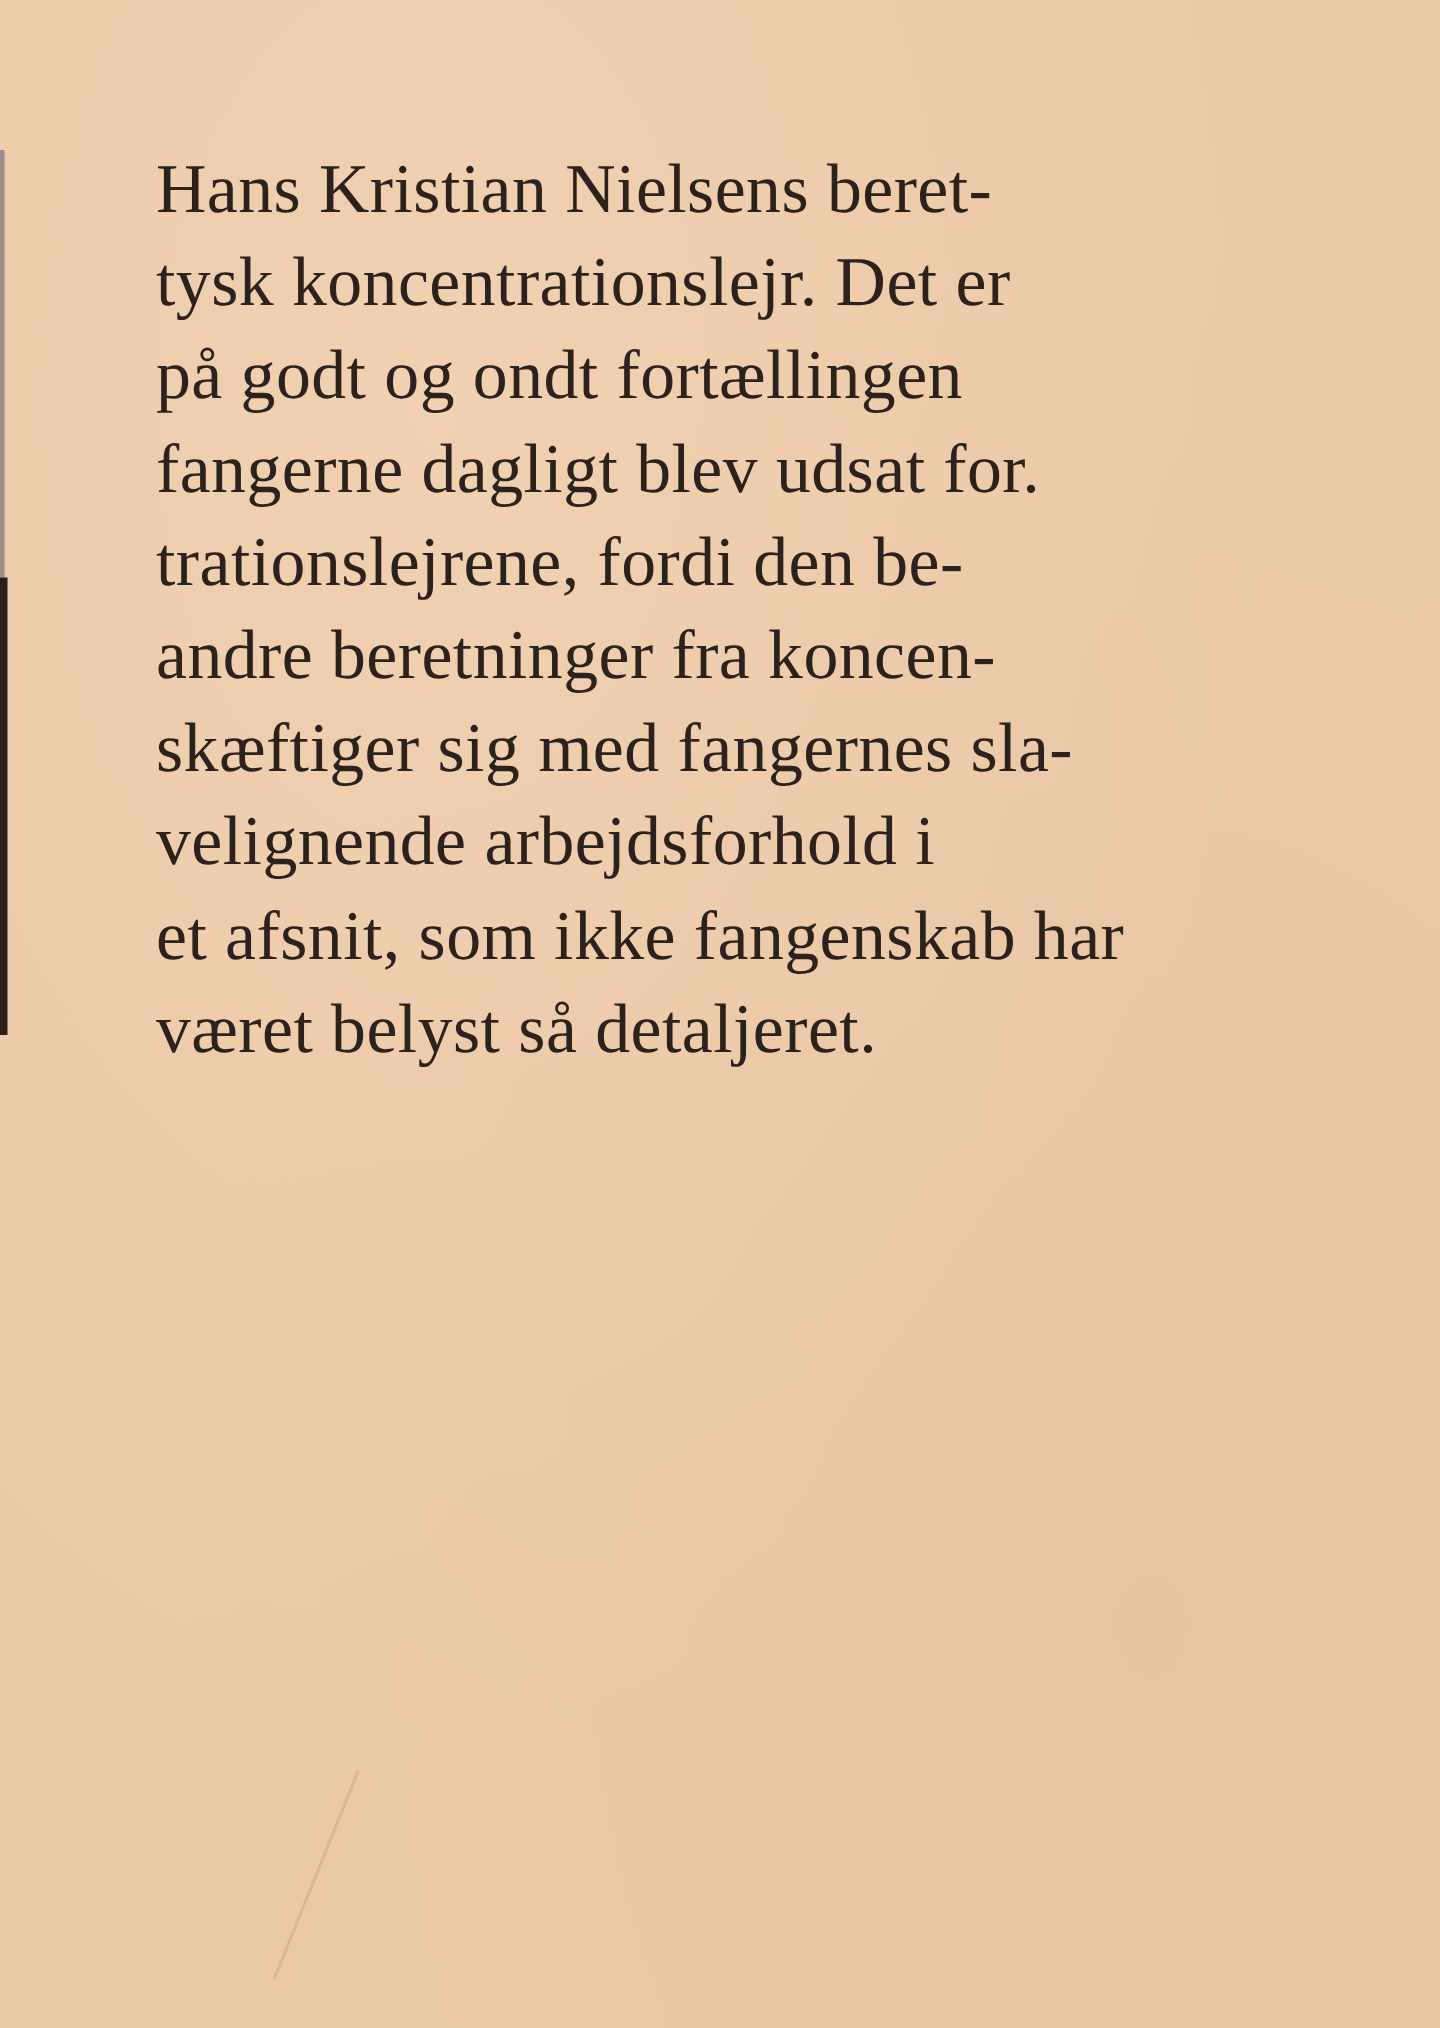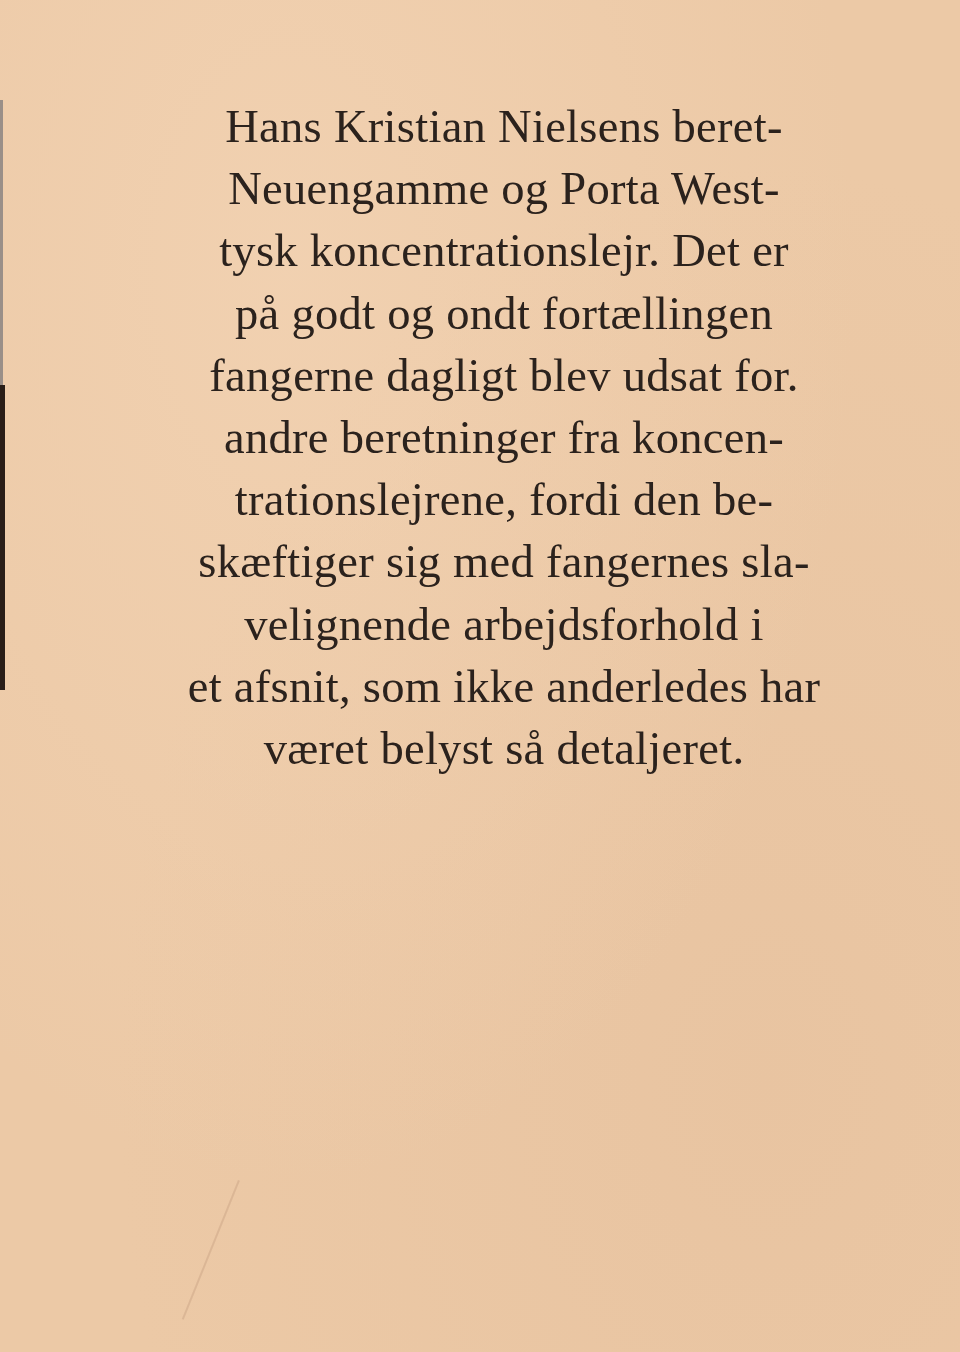--- a/index.html
+++ b/index.html
@@ -31,34 +31,33 @@
       position: absolute;
       left: 104px;
       top: 96px;
       width: 800px;
       font-family: "Liberation Serif", "DejaVu Serif", serif;
       font-size: 46.5px;
       line-height: 62.2px;
       color: #2b221d;
       letter-spacing: 0.3px;
     }
-    .line { display: block; white-space: nowrap; text-align: center; }
+    .line { display: block; white-space: nowrap; }
   </style>
 </head>
 <body>
 
 <div class="edge-light"></div>
 <div class="edge-dark"></div>
 <div class="crease"></div>
 
 <div class="blurb">
   <span class="line">Hans Kristian Nielsens beret-</span>
-  <span class="line">Neuengamme og Porta West-</span>
   <span class="line">tysk koncentrationslejr. Det er</span>
   <span class="line">på godt og ondt fortællingen</span>
   <span class="line">fangerne dagligt blev udsat for.</span>
+  <span class="line">trationslejrene, fordi den be-</span>
   <span class="line">andre beretninger fra koncen-</span>
-  <span class="line">trationslejrene, fordi den be-</span>
   <span class="line">skæftiger sig med fangernes sla-</span>
   <span class="line">velignende arbejdsforhold i</span>
-  <span class="line">et afsnit, som ikke anderledes har</span>
+  <span class="line">et afsnit, som ikke fangenskab har</span>
   <span class="line">været belyst så detaljeret.</span>
 </div>
 
 </body></html>

